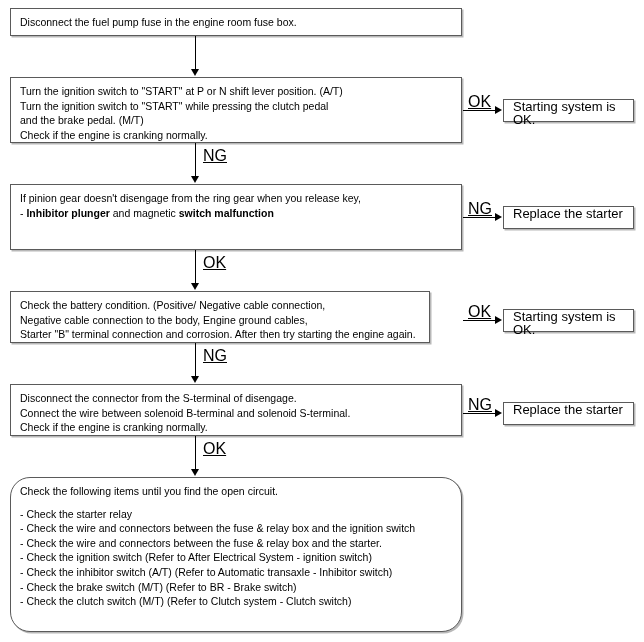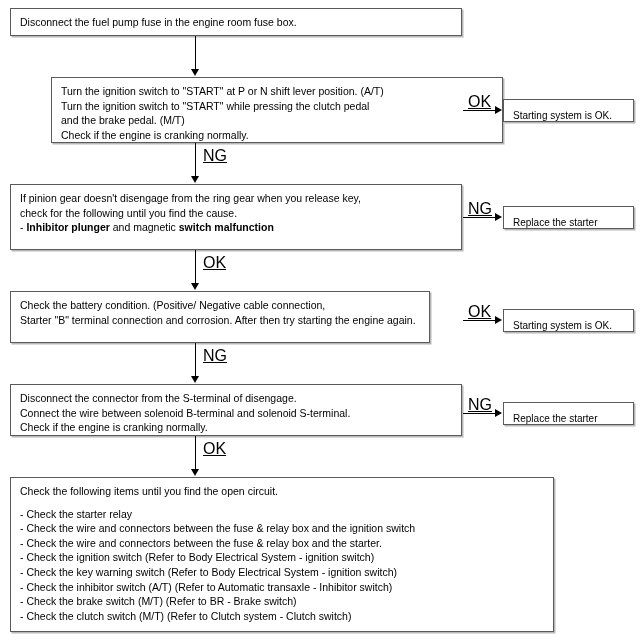--- a/index.html
+++ b/index.html
@@ -34,24 +34,24 @@
   }
   .node .ln { white-space: nowrap; }
   .node b { font-weight: bold; }
 
   .result {
     position: absolute;
     box-sizing: border-box;
     border: 1px solid #5a5a5a;
     background: #ffffff;
     box-shadow: 1.5px 1.5px 0 0 #b8b8b8;
-    font-size: 10px;
+    font-size: 13px;
     line-height: 1;
     display: flex;
-    align-items: flex-end;
+    align-items: flex-start;
     padding-left: 9px;
   }
 
   
   .vline {
     position: absolute;
     width: 1px;
     background: #000;
   }
   .hline {
@@ -89,57 +89,57 @@
 
 <div id="flow">
 
   <div class="node" style="left:10px; top:8px; width:452px; height:28px;">
     <div class="ln">Disconnect the fuel pump fuse in the engine room fuse box.</div>
   </div>
 
   <div class="vline" style="left:195px; top:36px; height:34px;"></div>
   <div class="arrow-down" style="left:191px; top:69px;"></div>
 
-  <div class="node" style="left:10px; top:77px; width:452px; height:66px;margin-left:41px;">
+  <div class="node" style="left:10px; top:77px; width:452px; height:66px;">
     <div class="ln">Turn the ignition switch to "START" at P or N shift lever position. (A/T)</div>
     <div class="ln">Turn the ignition switch to "START" while pressing the clutch pedal</div>
     <div class="ln">and the brake pedal. (M/T)</div>
     <div class="ln">Check if the engine is cranking normally.</div>
   </div>
 
   <div class="hline" style="left:463px; top:110px; width:33px;"></div>
   <div class="arrow-right" style="left:495px; top:106px;"></div>
   <div class="edge-label" style="left:468px; top:94px;">OK</div>
   <div class="result" style="left:503px; top:99px; width:131px; height:23px;">
     <span>Starting system is OK.</span>
   </div>
 
   <div class="vline" style="left:195px; top:143px; height:34px;"></div>
   <div class="arrow-down" style="left:191px; top:176px;"></div>
   <div class="edge-label" style="left:203px; top:148px;">NG</div>
 
   <div class="node" style="left:10px; top:184px; width:452px; height:66px;">
     <div class="ln">If pinion gear doesn't disengage from the ring gear when you release key,</div>
-    <div class="ln">check for the following until you find the cause.</div>
     <div class="ln"><span>- </span><b>Inhibitor plunger</b><span> and magnetic </span><b>switch malfunction</b></div>
   </div>
 
   <div class="hline" style="left:463px; top:217px; width:33px;"></div>
   <div class="arrow-right" style="left:495px; top:213px;"></div>
   <div class="edge-label" style="left:468px; top:201px;">NG</div>
   <div class="result" style="left:503px; top:206px; width:131px; height:23px;">
     <span>Replace the starter</span>
   </div>
 
   <div class="vline" style="left:195px; top:250px; height:34px;"></div>
   <div class="arrow-down" style="left:191px; top:283px;"></div>
   <div class="edge-label" style="left:203px; top:255px;">OK</div>
 
   <div class="node" style="left:10px; top:291px; width:420px; height:52px;">
     <div class="ln">Check the battery condition. (Positive/ Negative cable connection,</div>
+    <div class="ln">Negative cable connection to the body, Engine ground cables,</div>
     <div class="ln">Starter "B" terminal connection and corrosion. After then try starting the engine again.</div>
   </div>
 
   <div class="hline" style="left:463px; top:320px; width:33px;"></div>
   <div class="arrow-right" style="left:495px; top:316px;"></div>
   <div class="edge-label" style="left:468px; top:304px;">OK</div>
   <div class="result" style="left:503px; top:309px; width:131px; height:23px;">
     <span>Starting system is OK.</span>
   </div>
 
@@ -157,26 +157,25 @@
   <div class="arrow-right" style="left:495px; top:409px;"></div>
   <div class="edge-label" style="left:468px; top:397px;">NG</div>
   <div class="result" style="left:503px; top:402px; width:131px; height:23px;">
     <span>Replace the starter</span>
   </div>
 
   <div class="vline" style="left:195px; top:436px; height:34px;"></div>
   <div class="arrow-down" style="left:191px; top:469px;"></div>
   <div class="edge-label" style="left:203px; top:441px;">OK</div>
 
-  <div class="node" style="left:10px; top:477px; width:544px; height:155px;">
+  <div class="node" style="left:10px; top:477px; width:452px; height:155px;border-radius:20px;">
     <div class="ln">Check the following items until you find the open circuit.</div>
     <span class="spacer"></span>
     <div class="ln">- Check the starter relay</div>
     <div class="ln">- Check the wire and connectors between the fuse &amp; relay box and the ignition switch</div>
     <div class="ln">- Check the wire and connectors between the fuse &amp; relay box and the starter.</div>
-    <div class="ln">- Check the ignition switch (Refer to Body Electrical System - ignition switch)</div>
-    <div class="ln">- Check the key warning switch (Refer to Body Electrical System - ignition switch)</div>
+    <div class="ln">- Check the ignition switch (Refer to After Electrical System - ignition switch)</div>
     <div class="ln">- Check the inhibitor switch (A/T) (Refer to Automatic transaxle - Inhibitor switch)</div>
     <div class="ln">- Check the brake switch (M/T) (Refer to BR - Brake switch)</div>
     <div class="ln">- Check the clutch switch (M/T) (Refer to Clutch system - Clutch switch)</div>
   </div>
 
 </div>
 
 </body></html>

